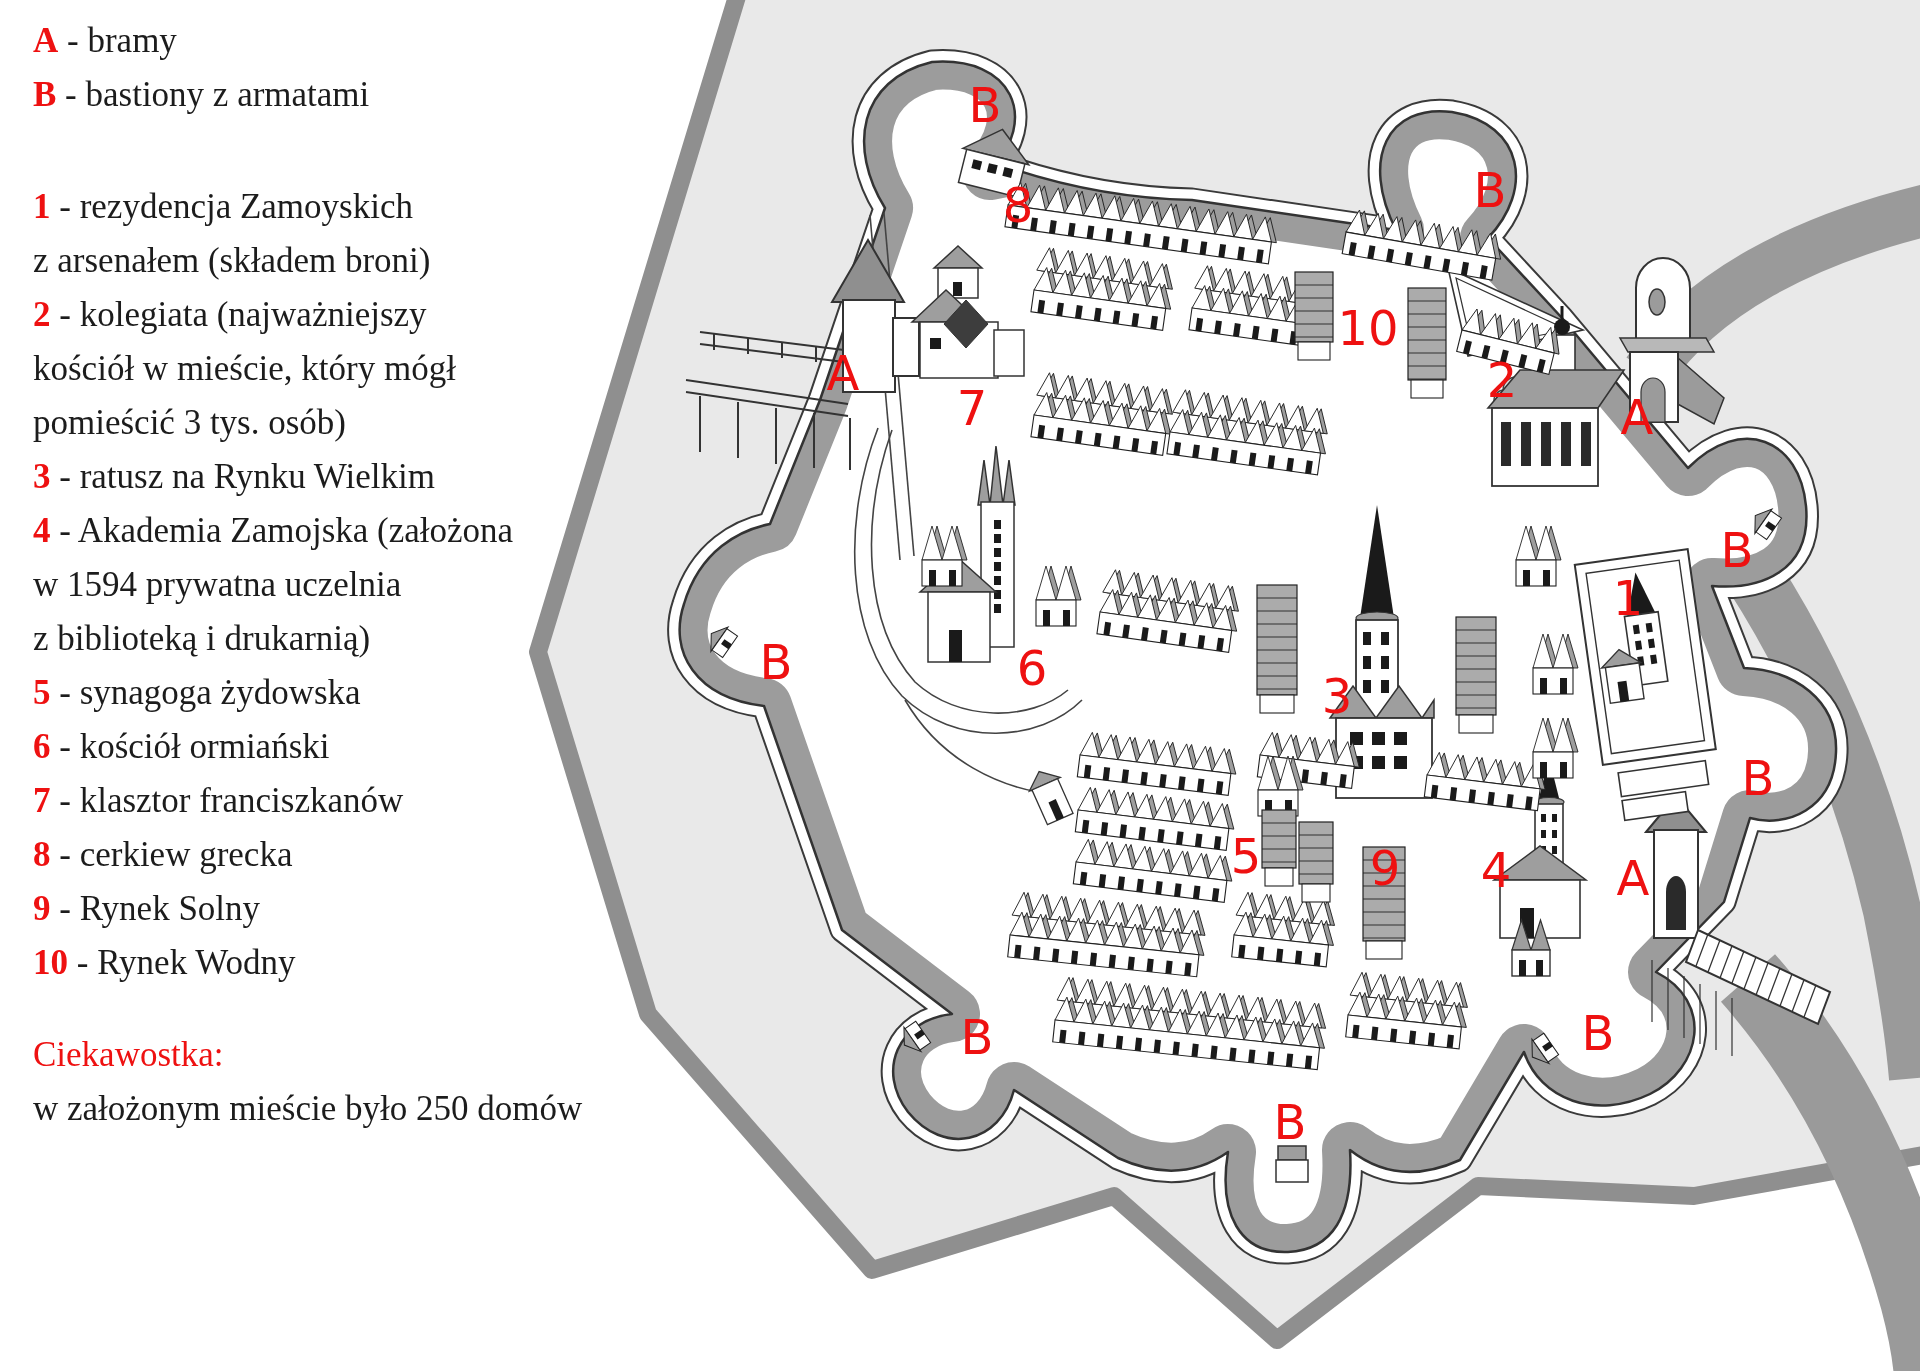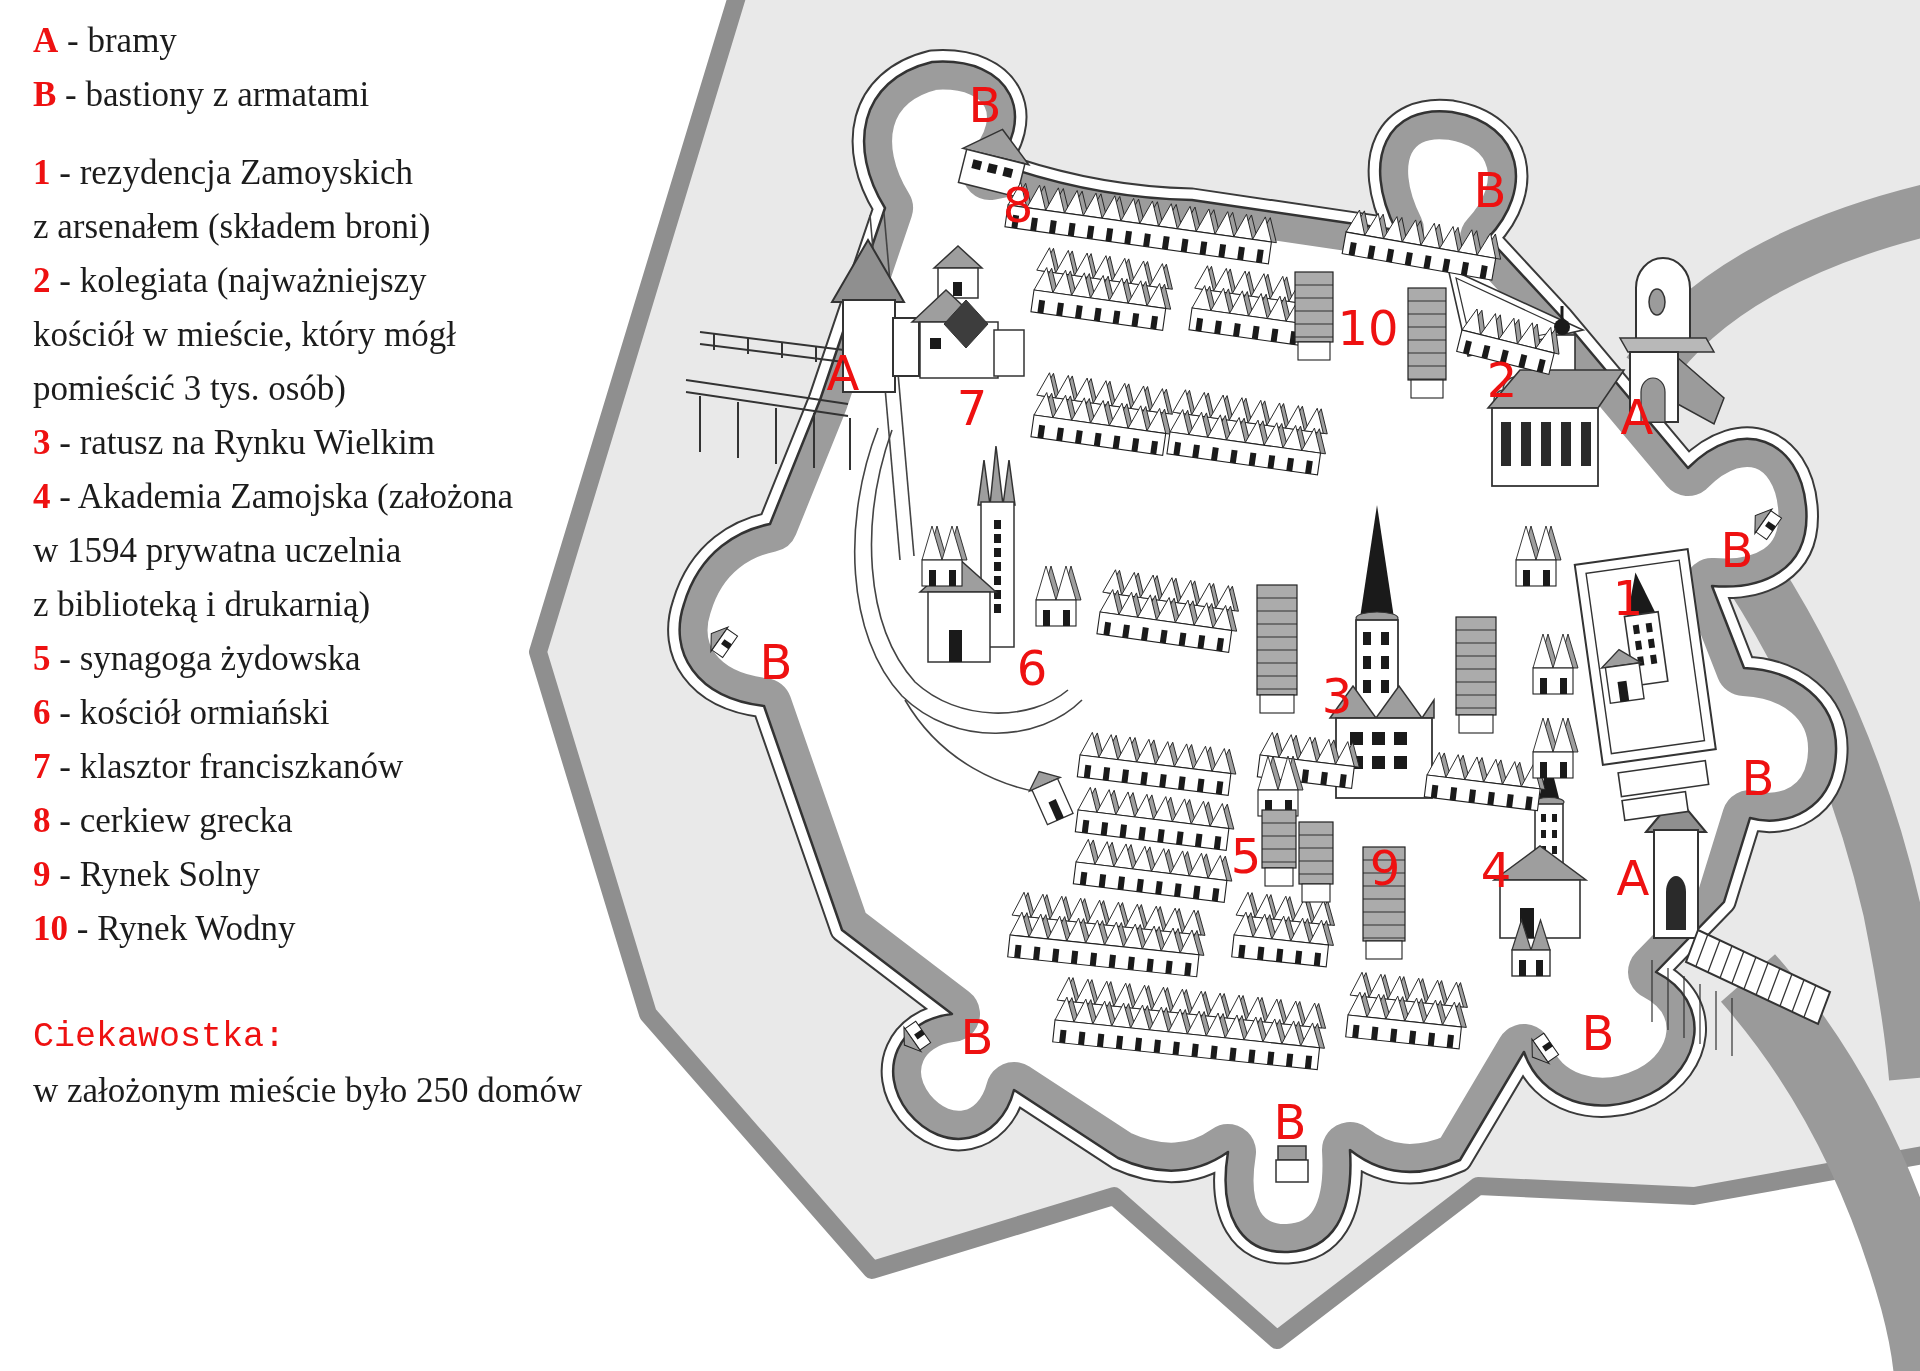--- a/index.html
+++ b/index.html
@@ -5,22 +5,22 @@
   html,body{margin:0;padding:0;}
   body{
     width:1920px;height:1371px;position:relative;overflow:hidden;background:#ffffff;
     font-family:"Liberation Serif","DejaVu Serif",serif;
   }
   #legend{
     position:absolute;left:33px;top:14px;width:560px;
     font-size:35px;line-height:54px;color:#1c1c1c;white-space:pre;
   }
   .legend-line{display:block;}
-  .legend-line.gap1{margin-top:24px;}
-  .legend-line.gap2{margin-top:54px;font-family:Liberation Mono, monospace;}
+  .legend-line.gap1{margin-top:58px;}
+  .legend-line.gap2{margin-top:38px;}
   .prefix{color:#ee1111;font-weight:bold;}
   .redline{color:#ee1111;}
   #map{position:absolute;left:0;top:0;width:1920px;height:1371px;}
   svg text.mlabel{
     font-family:"DejaVu Sans","Liberation Sans",sans-serif;
     font-size:48px;fill:#ee1111;text-anchor:middle;
   }
 </style>
 </head>
 <body>

